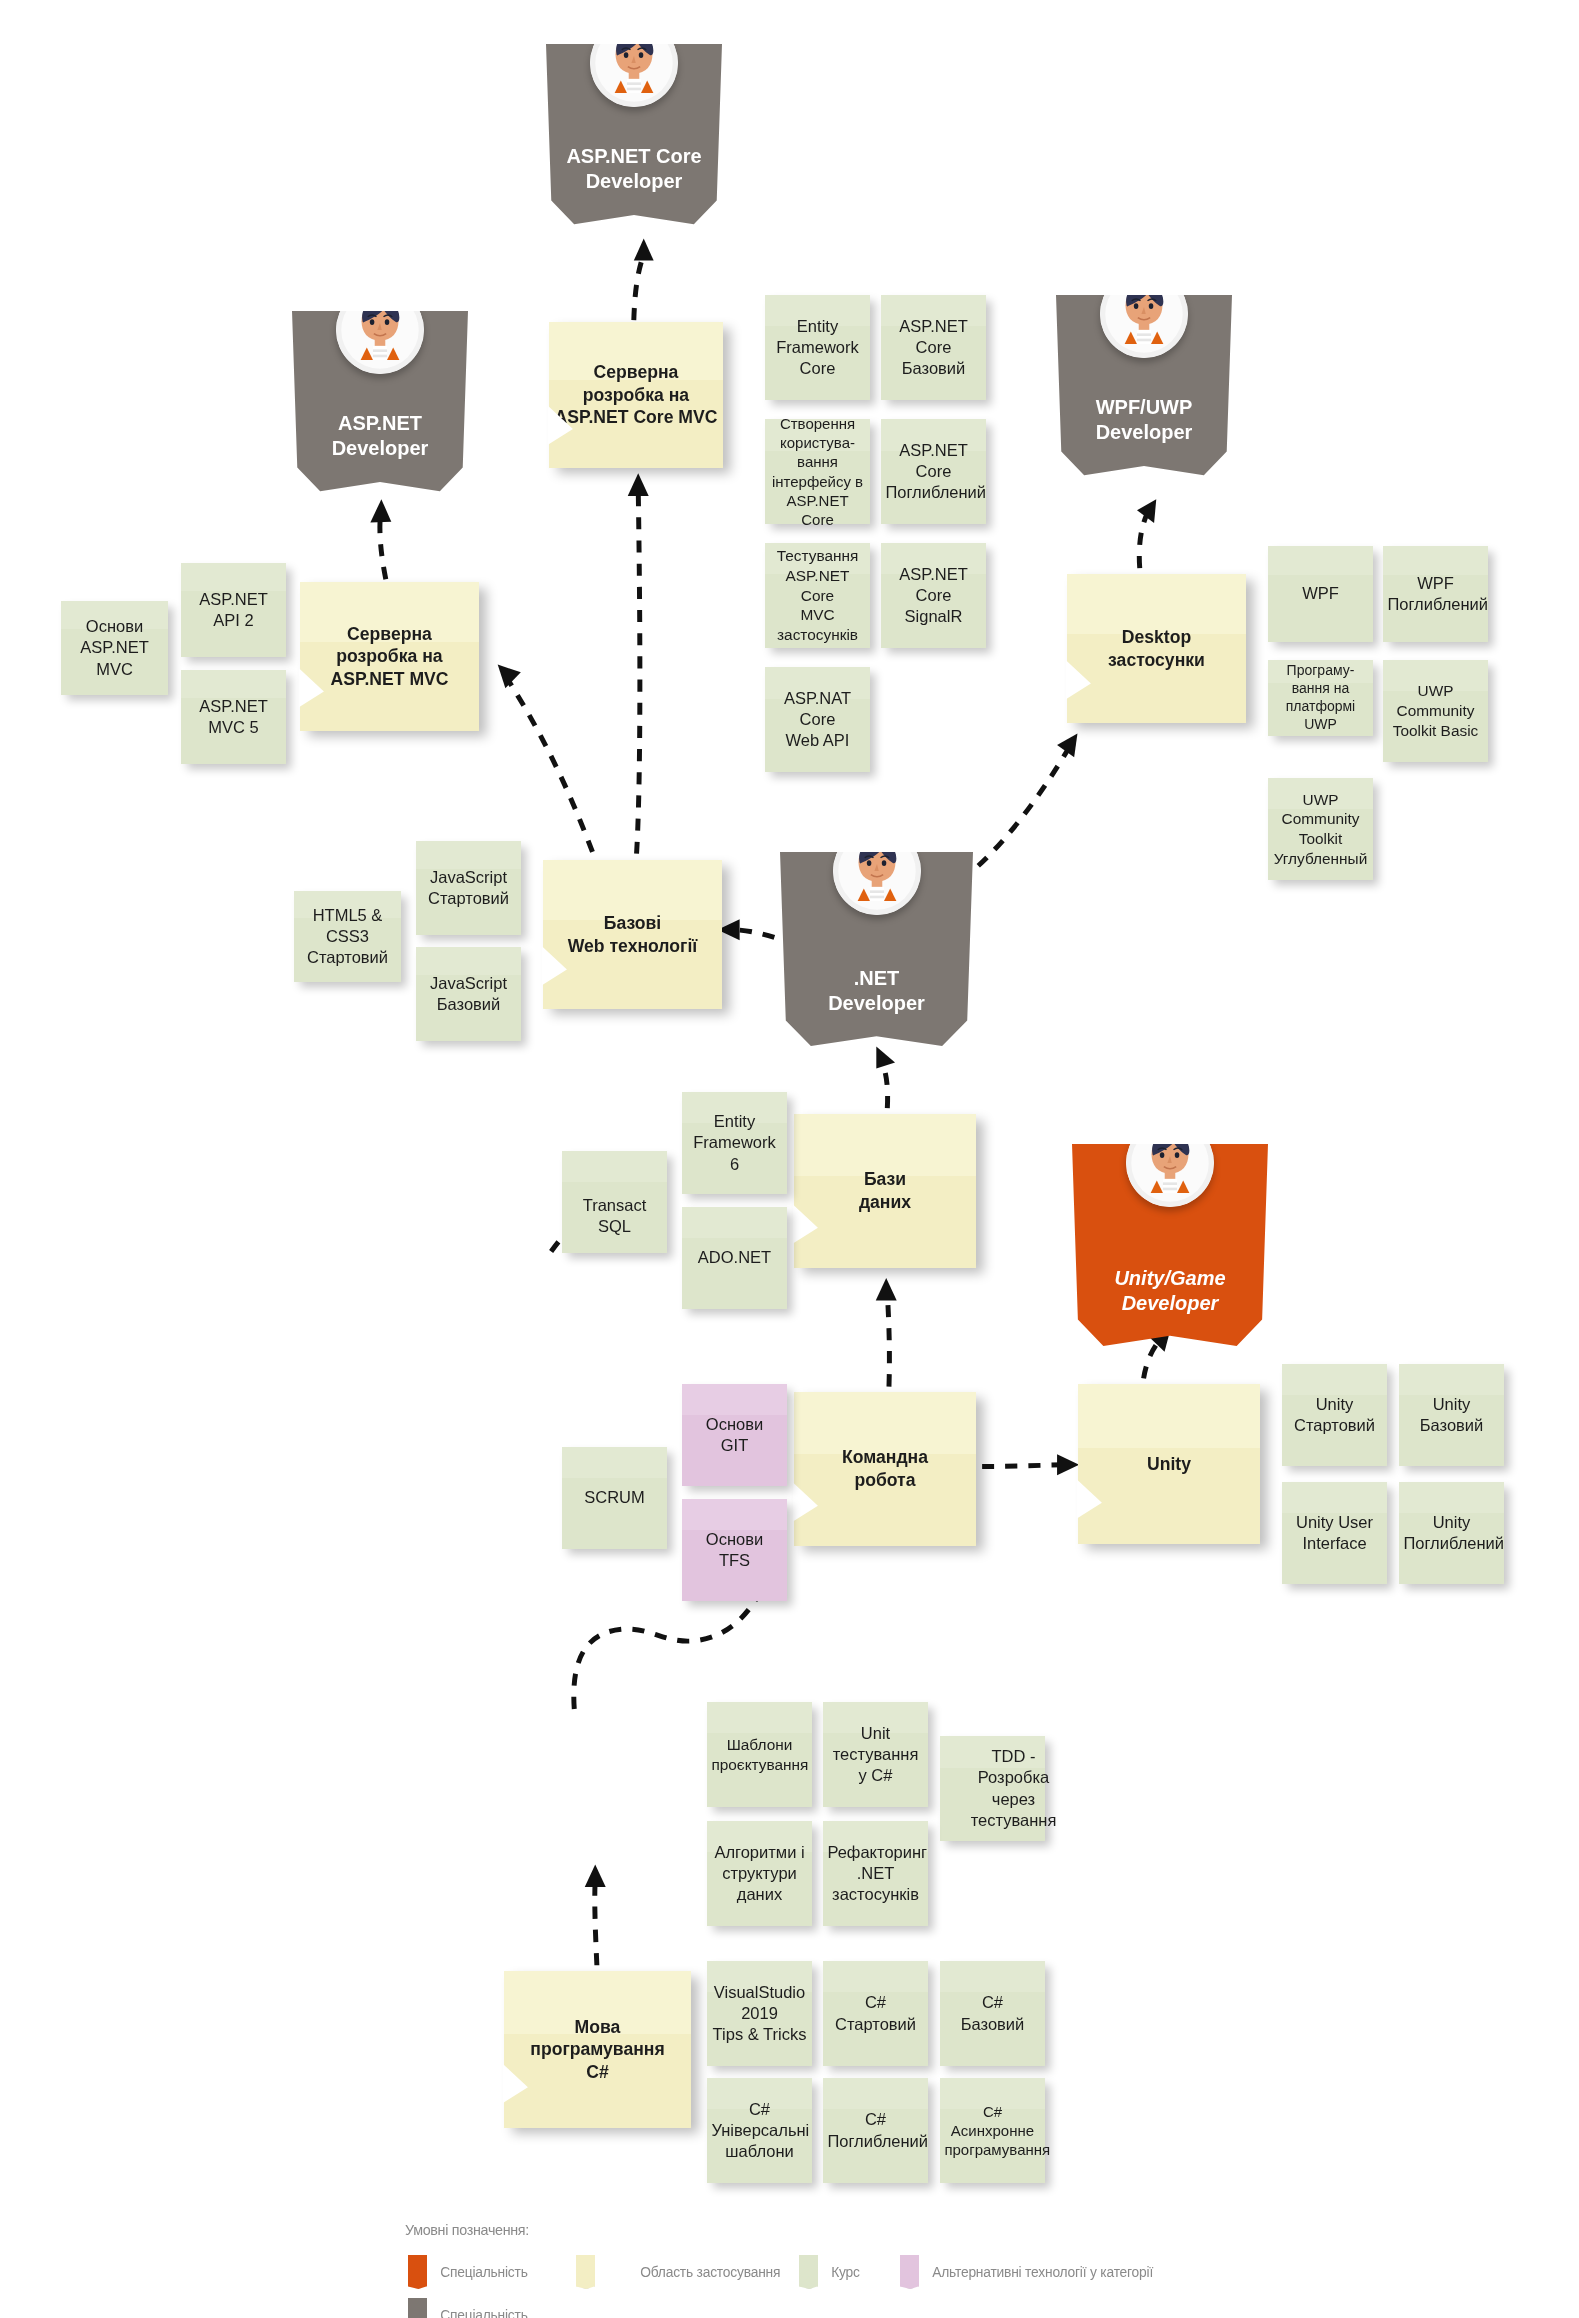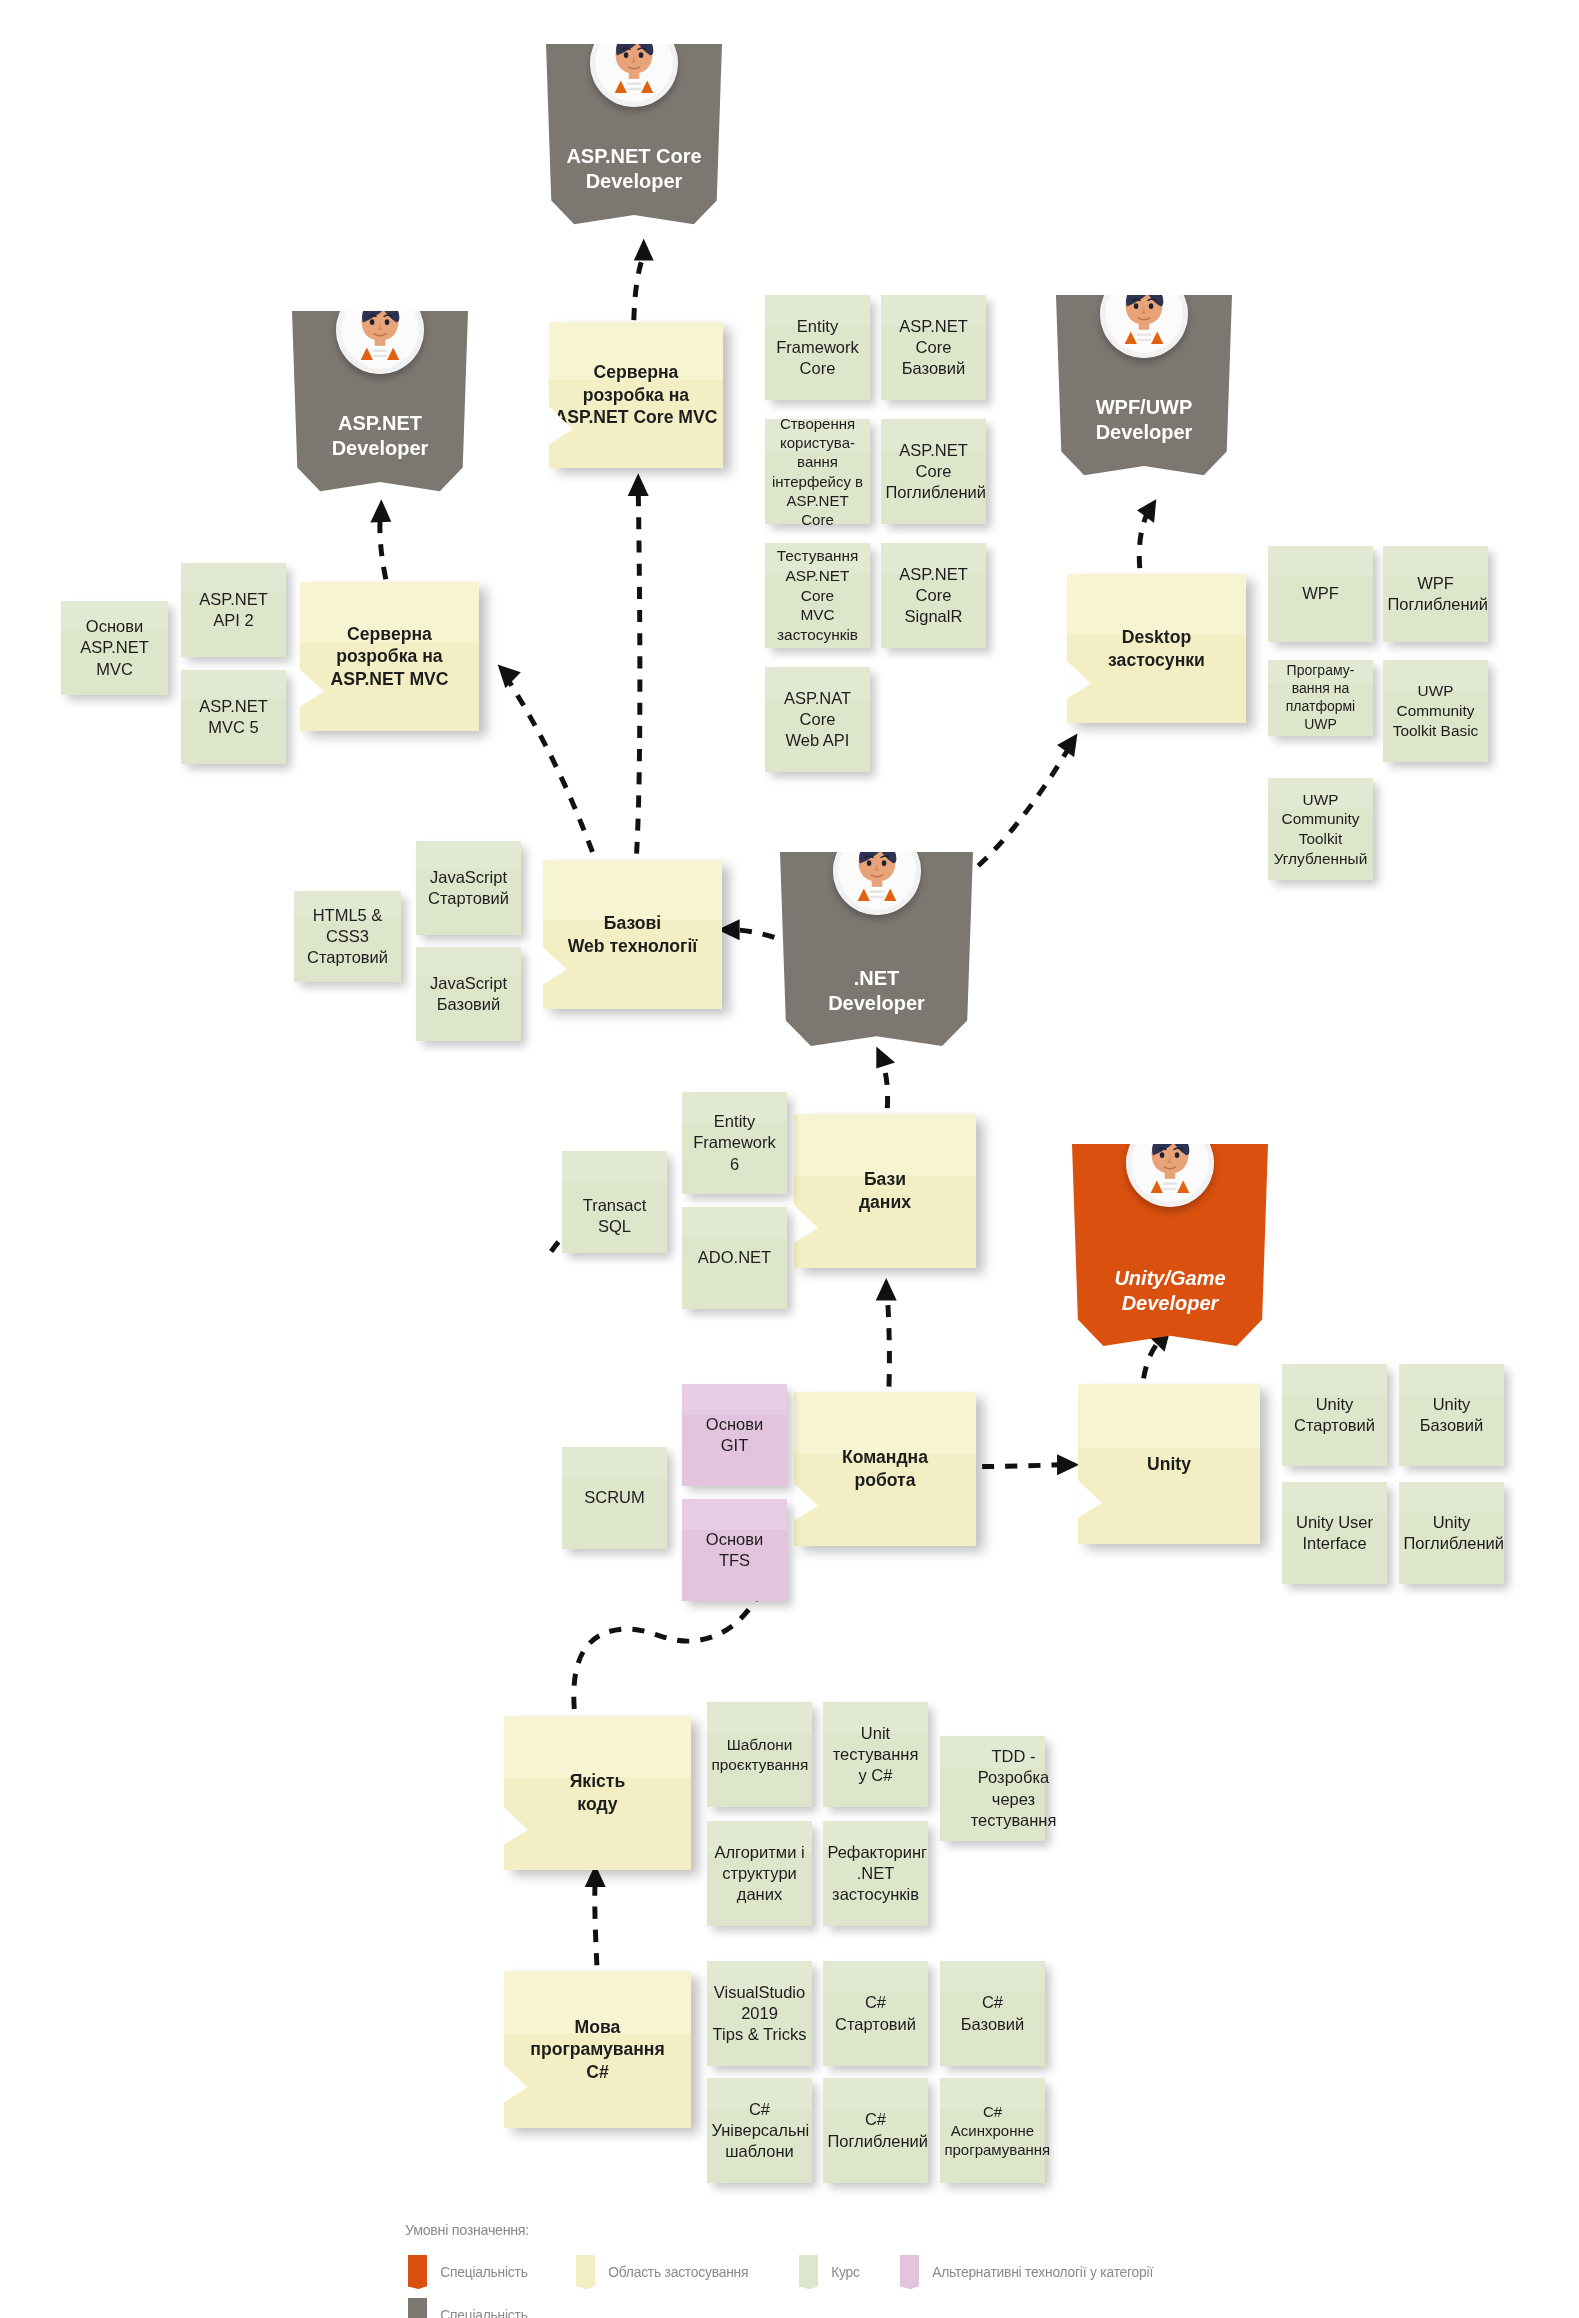--- a/index.html
+++ b/index.html
@@ -329,24 +329,20 @@
     <span class="txt" style="white-space:pre-line;">Бази
 даних</span>
   </div>
   <div class="note area" style="left:794px;top:1392px;width:182px;height:154px;">
     <span class="txt" style="white-space:pre-line;">Командна
 робота</span>
   </div>
   <div class="note area" style="left:1078px;top:1384px;width:182px;height:160px;">
     <span class="txt" style="white-space:pre-line;">Unity</span>
   </div>
-  <div class="note area" style="left:504px;top:1716px;width:187px;height:154px;">
-    <span class="txt" style="white-space:pre-line;">Якість
-коду</span>
-  </div>
   <div class="note area" style="left:504px;top:1971px;width:187px;height:157px;">
     <span class="txt" style="white-space:pre-line;">Мова
 програмування
 C#</span>
   </div>
 
   <div class="note course" style="left:61px;top:601px;width:107px;height:94px;">
       <span class="txt" style="white-space:pre-line;">Основи
 ASP.NET MVC</span>
     </div>
@@ -520,21 +516,21 @@
     </div>
 
   <div id="legend" style="left:0;top:0;width:1579px;height:2319px;">
     <div class="legend-title" style="left:405px;top:2222px;">Умовні позначення:</div>
 
     <div class="legend-row" style="left:408px;top:2255px;">
       <div class="legend-chip orange"></div>
       <div class="legend-text">Спеціальність</div>
     </div>
 
-    <div class="legend-row" style="left:576px;top:2255px;">
+    <div class="legend-row" style="left:576px;top:2255px;gap:32px;">
       <div class="legend-chip yellow"></div>
       <div class="legend-text">Область застосування</div>
     </div>
 
     <div class="legend-row" style="left:799px;top:2255px;">
       <div class="legend-chip green"></div>
       <div class="legend-text">Курс</div>
     </div>
 
     <div class="legend-row" style="left:900px;top:2255px;">

